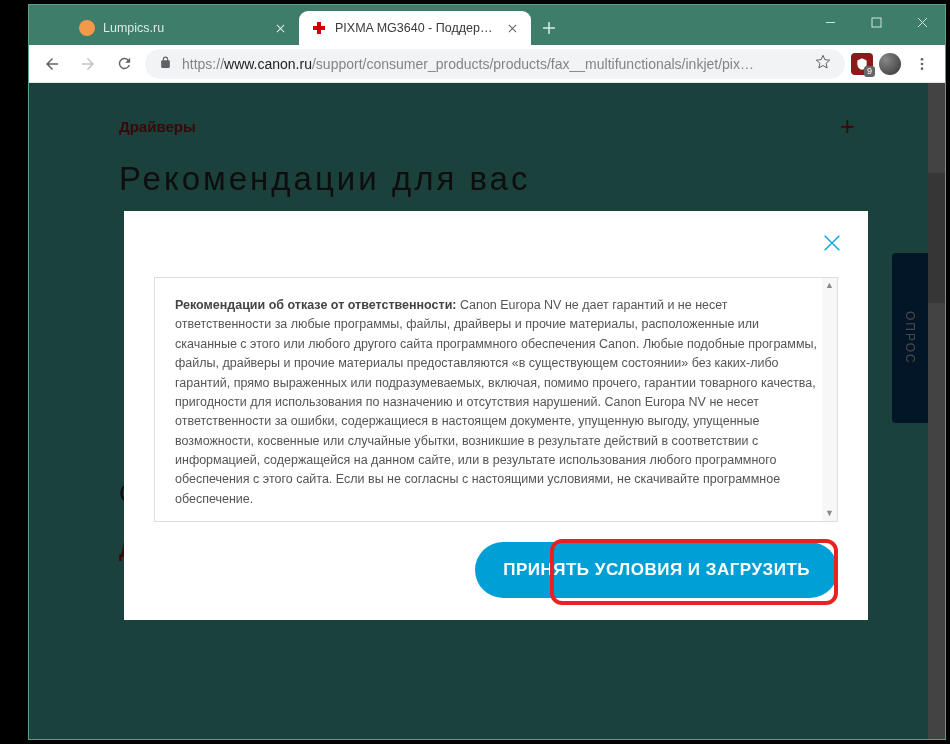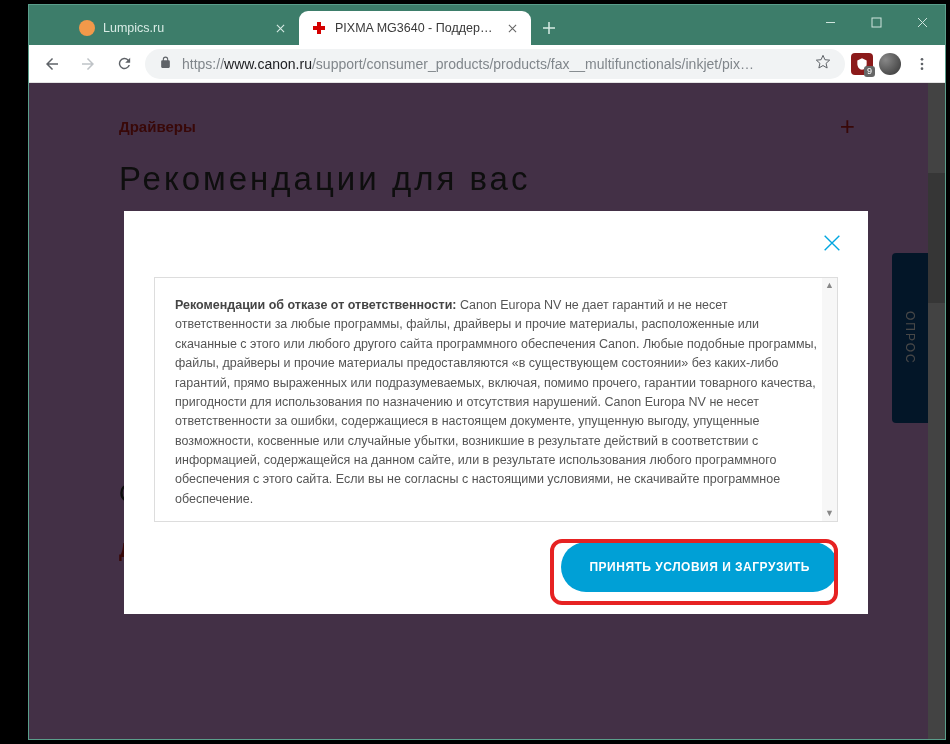--- a/index.html
+++ b/index.html
@@ -26,21 +26,21 @@
 .tb-btn.disabled { color: #bfc3c7; }
 .omnibox { flex: 1; height: 30px; background: #f1f3f4; border-radius: 15px; display: flex; align-items: center; padding: 0 14px; gap: 10px; font-size: 14px; color: #202124; }
 .omnibox .lock { color: #5f6368; }
 .omnibox .url { flex: 1; white-space: nowrap; overflow: hidden; text-overflow: ellipsis; }
 .omnibox .url .dim { color: #80868b; }
 .omnibox .star { color: #5f6368; }
 .ext-badge { position: relative; width: 22px; height: 22px; background: #8b1a1a; border-radius: 4px; display:flex; align-items:center; justify-content:center;}
 .ext-badge .cnt { position:absolute; bottom:-2px; right:-2px; background:#666; color:#fff; font-size:9px; padding:0 3px; border-radius:3px; line-height:11px;}
 .avatar { width: 22px; height: 22px; border-radius: 50%; background: radial-gradient(circle at 30% 30%, #888, #333); }
 
-.viewport { flex: 1; position: relative; overflow: hidden; background: #f0abfc; }
+.viewport { flex: 1; position: relative; overflow: hidden; background: #5eead4; }
 .dim-overlay { position: absolute; inset: 0; background: rgba(0,0,0,0.72); }
 
 .page-content { position: absolute; inset: 0; padding: 20px 90px; color: #333; }
 .accordion-head { display:flex; justify-content:space-between; align-items:center; padding: 8px 0; color:#c91f1f; font-size:15px; font-weight:600;}
 .plus { font-size: 26px; font-weight: 300; color:#c91f1f; }
 .h-rec { font-size: 33px; letter-spacing: 3px; color:#333; margin-top: 10px; }
 .h-sep { font-size: 26px; color:#333; margin-top: 280px; }
 .h-drv { font-size: 20px; color:#c91f1f; font-weight: 700; margin-top: 30px; }
 
 .vscroll { position:absolute; top:0; right:0; bottom:0; width:17px; background:#f0f0f0;}
@@ -49,21 +49,21 @@
 
 .modal { position: absolute; left: 95px; top: 128px; width: 744px; background: #fff; z-index: 10; padding-bottom: 10px; }
 .modal-close { position: absolute; right: 22px; top: 18px; width: 28px; height: 28px; display:flex; align-items:center; justify-content:center; }
 .modal-close svg { width: 22px; height: 22px; stroke:#00a6e0; stroke-width:1.5; }
 .disc-box { margin: 66px 30px 0 30px; border: 1px solid #ddd; padding: 18px 20px; font-size: 12.5px; line-height: 1.55; color: #555; position: relative; max-height: 245px; overflow:hidden;}
 .disc-box .inner-scroll { position:absolute; right:0; top:0; bottom:0; width:15px; background:#f7f7f7;}
 .disc-box .inner-up { position:absolute; top:0; right:0; width:15px; height:15px; display:flex; align-items:center; justify-content:center; font-size:9px; color:#888;}
 .disc-box .inner-down { position:absolute; bottom:0; right:0; width:15px; height:15px; display:flex; align-items:center; justify-content:center; font-size:9px; color:#888;}
 .disc-title { font-weight: 700; color:#444; }
 .accept-wrap { display:flex; justify-content:flex-end; padding: 20px 30px 12px 30px;}
-.accept-btn { background:#00a0d6; color:#fff; font-size:12px; font-weight:700; letter-spacing:0.5px; padding: 18px 28px; border-radius: 30px; border:none;text-align:right; }
+.accept-btn { background:#00a0d6; color:#fff; font-size:17px; font-weight:700; letter-spacing:0.5px; padding: 18px 28px; border-radius: 30px; border:none;text-align:right; }
 .highlight-ring { position:absolute; border:4px solid #e62222; border-radius:12px; pointer-events:none; }
 </style>
 </head>
 <body>
 
 <div class="browser-window">
 
   <div class="titlebar">
     <div class="tabstrip">
       <div class="tab">

